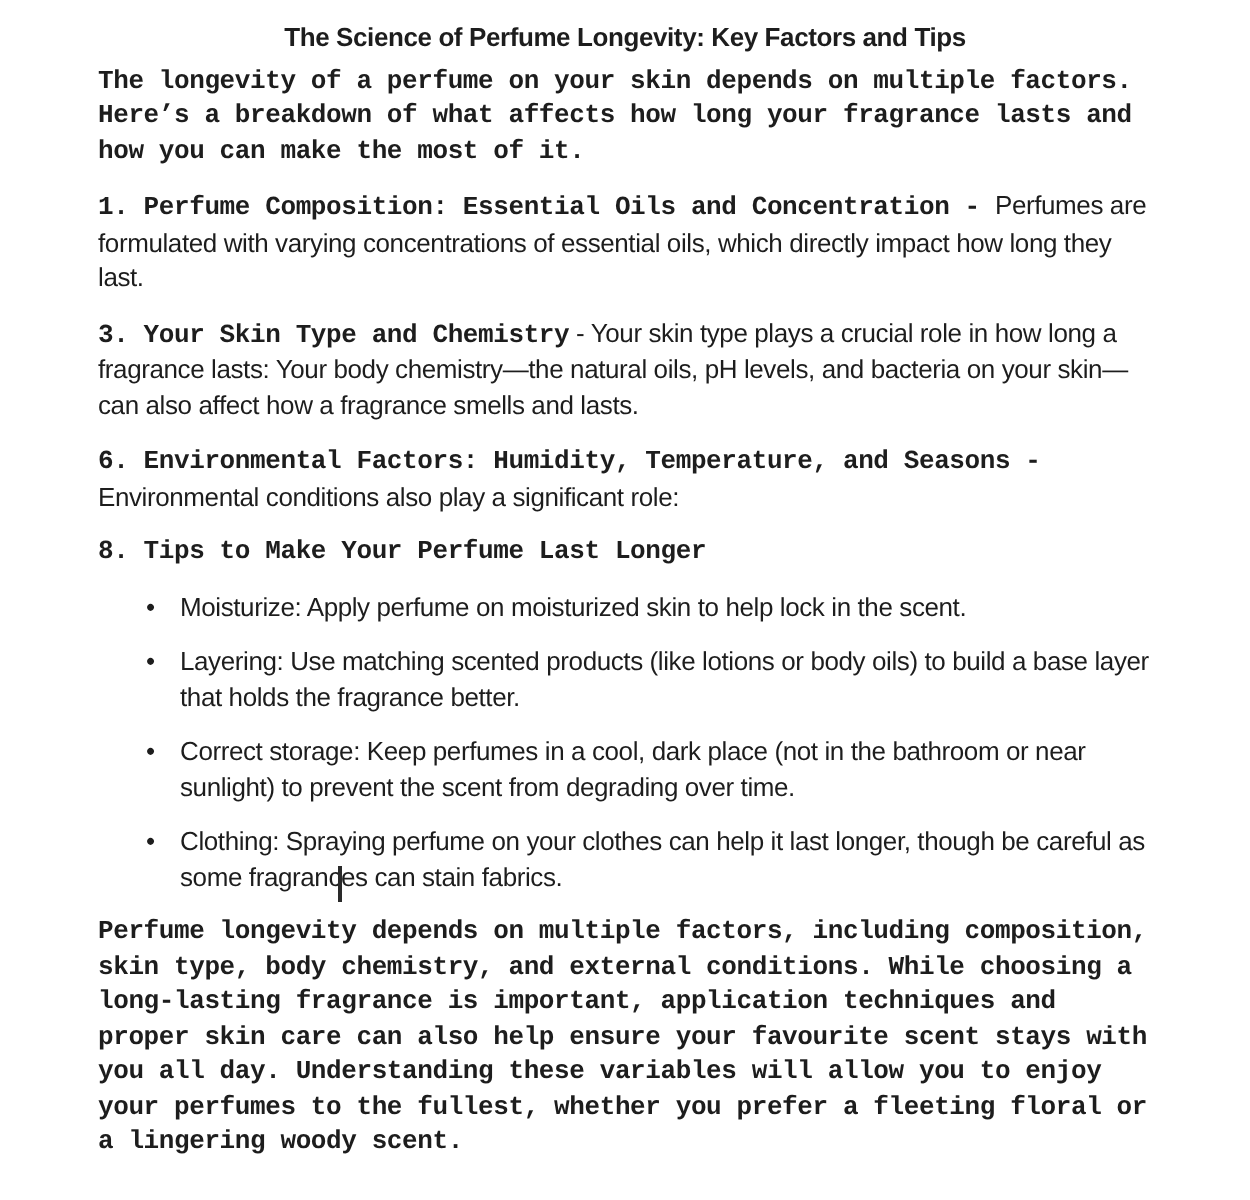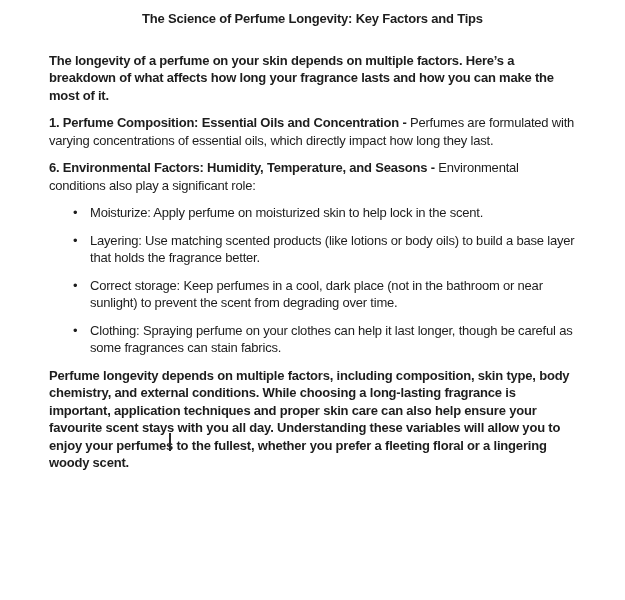--- a/index.html
+++ b/index.html
@@ -22,23 +22,23 @@
     background: #ffffff;
     color: #1d1d1d;
     font-size: 13px;
     line-height: 17.5px;
     letter-spacing: -0.2px;
   }
   p { margin: 0 0 10px 0; }
   .title {
     text-align: center;
     font-weight: 700;
-    margin-bottom: 24px;
+    margin-bottom: 4px;
   }
-  .bold, .b { font-weight: 700; }
+  .bold, .b { font-weight: 700; font-family: Liberation Mono, monospace; }
   ul.tips {
     list-style: none;
     margin: 0;
     padding: 0 0 0 41px;
   }
   ul.tips li {
     position: relative;
     margin: 0 0 10px 0;
   }
   ul.tips li .bullet-glyph {
@@ -60,25 +60,27 @@
 
 <div class="page">
 
   <p class="title">The Science of Perfume Longevity: Key Factors and Tips</p>
 
   <p class="bold">The longevity of a perfume on your skin depends on multiple factors. Here’s a breakdown of what affects how long your fragrance lasts and how you can make the most of it.</p>
 
   <p><span class="b">1. Perfume Composition: Essential Oils and Concentration - </span><span>Perfumes are formulated with varying concentrations of essential oils, which directly impact how long they last.</span></p>
 
 
+  <p><span class="b">3. Your Skin Type and Chemistry</span><span> - Your skin type plays a crucial role in how long a fragrance lasts: Your body chemistry—the natural oils, pH levels, and bacteria on your skin—can also affect how a fragrance smells and lasts.</span></p>
 
 
 
   <p><span class="b">6. Environmental Factors: Humidity, Temperature, and Seasons - </span><span>Environmental conditions also play a significant role:</span></p>
 
+  <p class="bold">8. Tips to Make Your Perfume Last Longer</p>
 
   <ul class="tips">
     <li><span class="bullet-glyph">•</span><span>Moisturize: Apply perfume on moisturized skin to help lock in the scent.</span></li>
     <li><span class="bullet-glyph">•</span><span>Layering: Use matching scented products (like lotions or body oils) to build a base layer that holds the fragrance better.</span></li>
     <li><span class="bullet-glyph">•</span><span>Correct storage: Keep perfumes in a cool, dark place (not in the bathroom or near sunlight) to prevent the scent from degrading over time.</span></li>
     <li><span class="bullet-glyph">•</span><span>Clothing: Spraying perfume on your clothes can help it last longer, though be careful as some fragrances can stain fabrics.</span></li>
   </ul>
 
   <p class="bold">Perfume longevity depends on multiple factors, including composition, skin type, body chemistry, and external conditions. While choosing a long-lasting fragrance is important, application techniques and proper skin care can also help ensure your favourite scent stays with you all day. Understanding these variables will allow you to enjoy your perfumes to the fullest, whether you prefer a fleeting floral or a lingering woody scent.</p>
 

